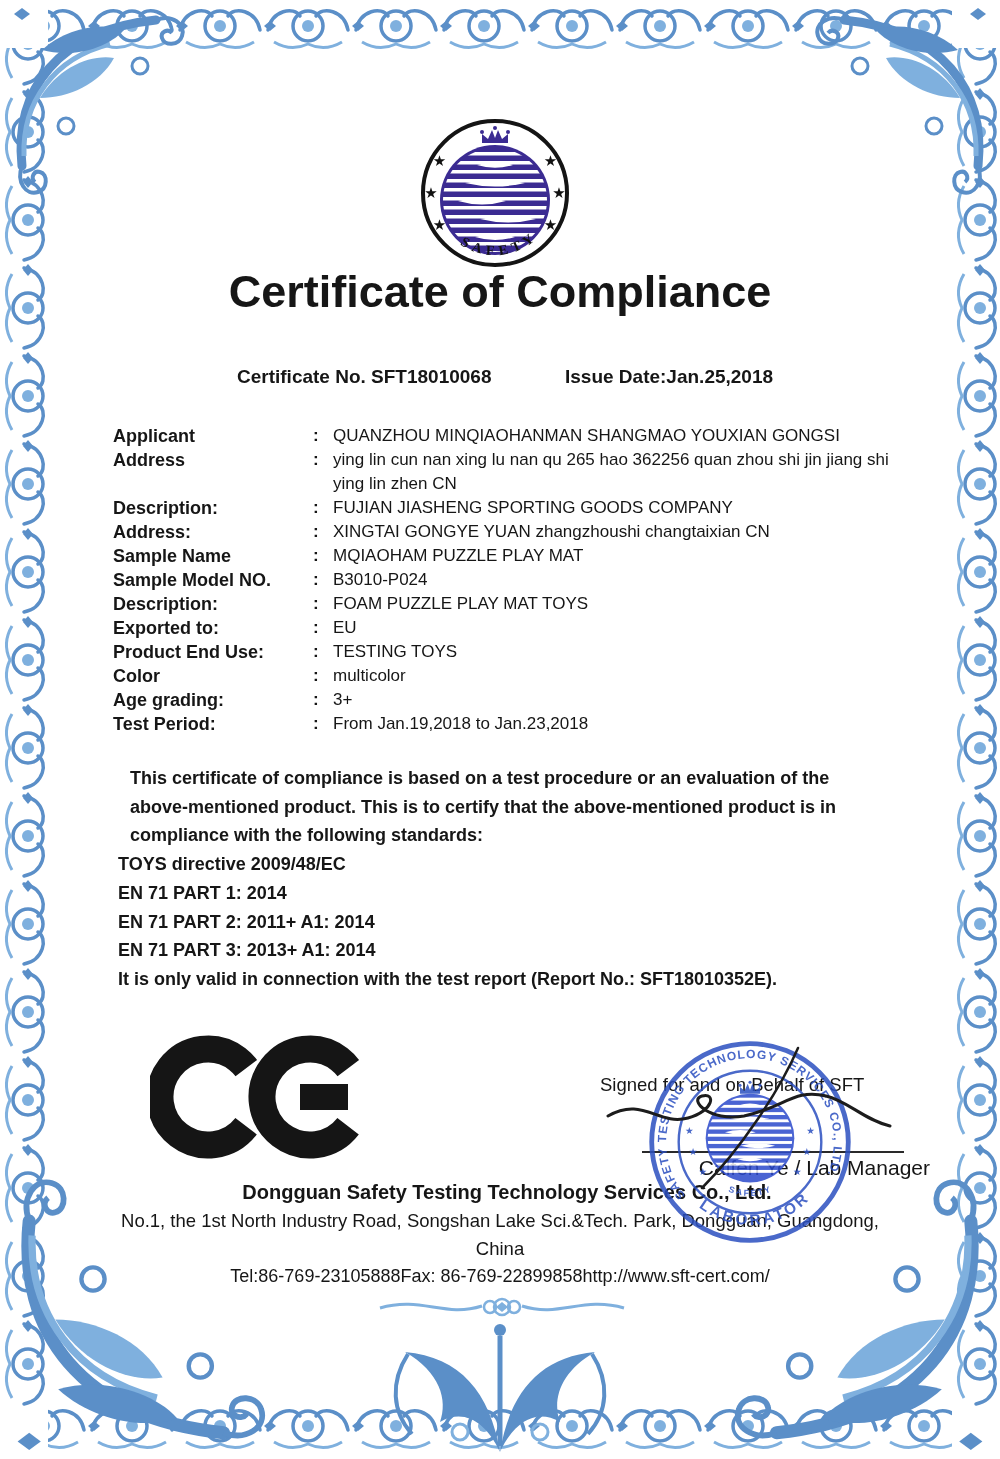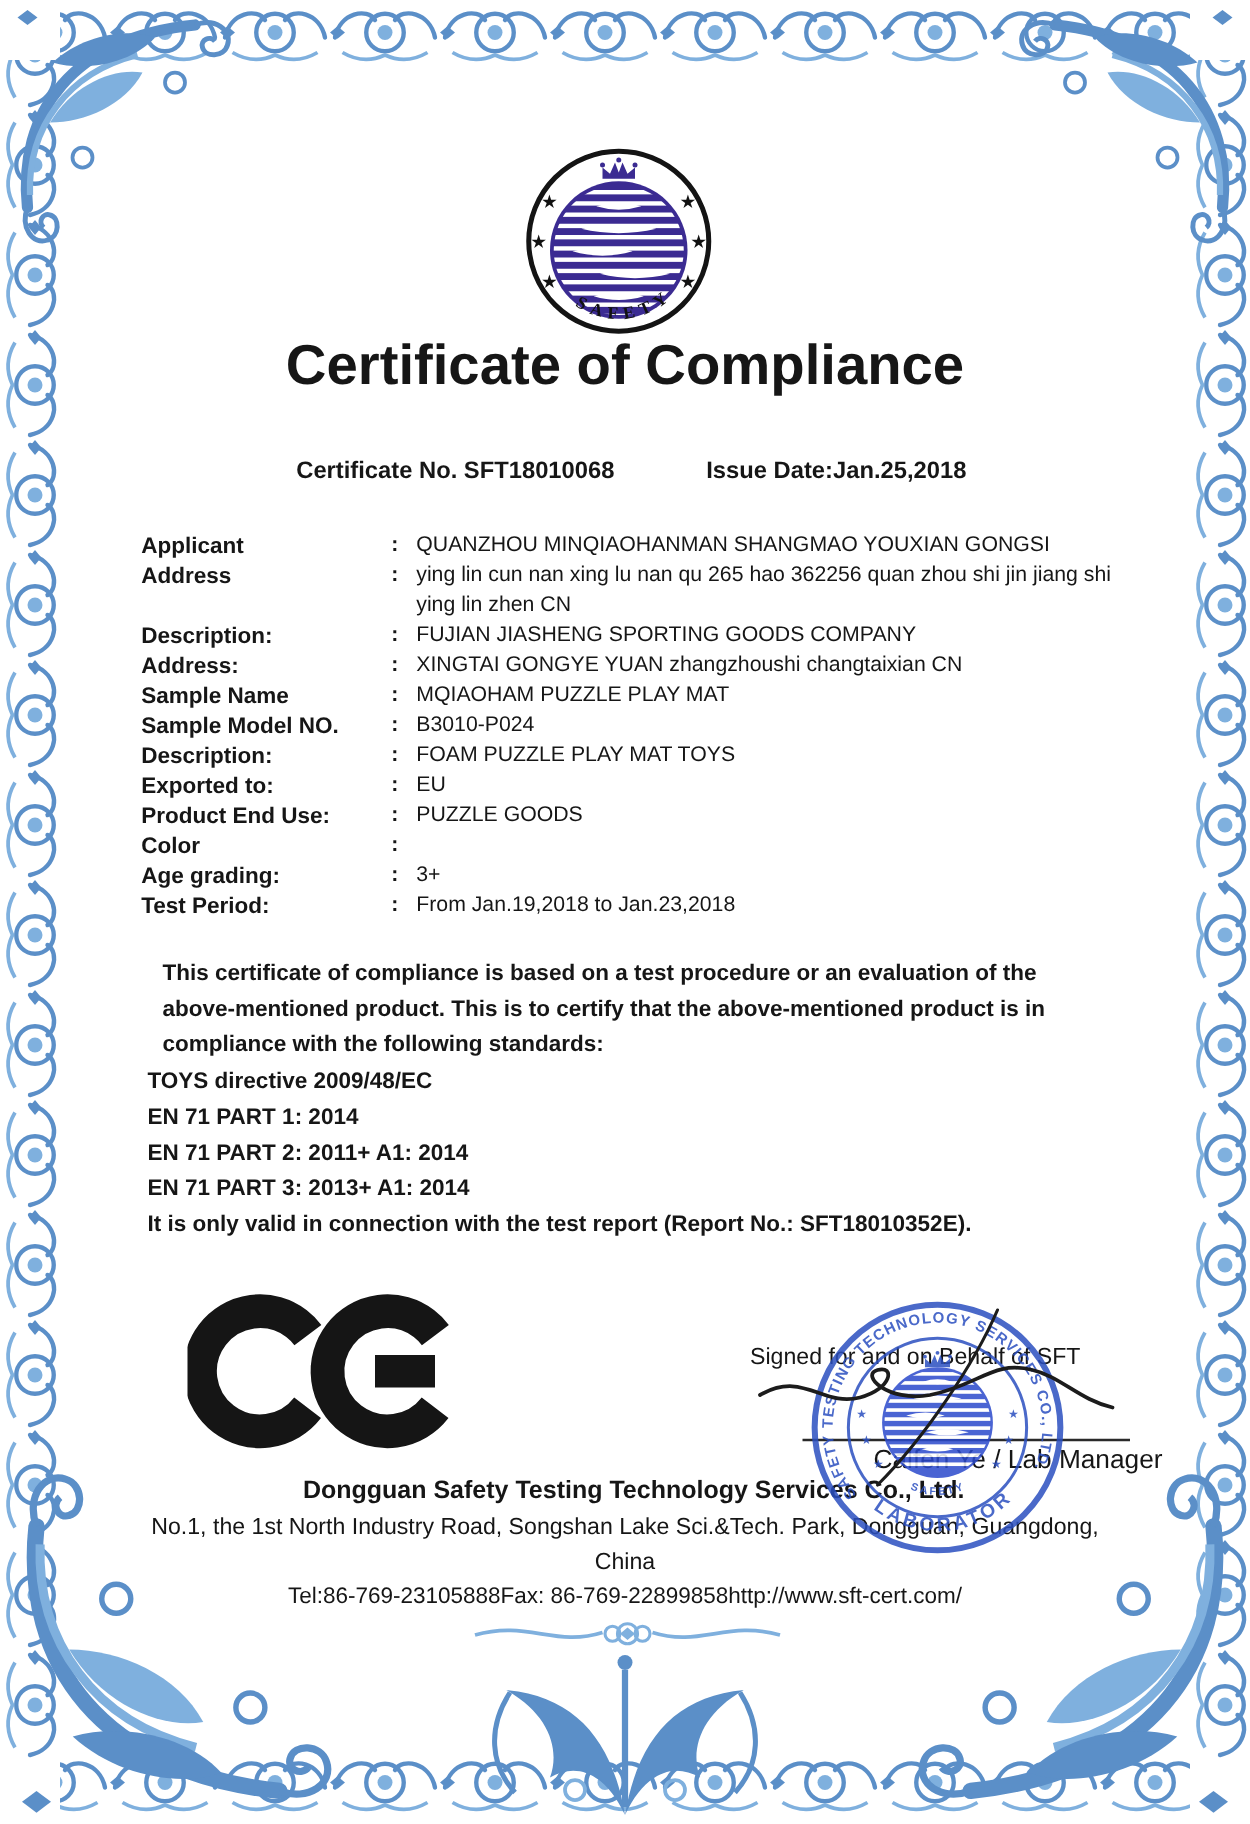--- a/index.html
+++ b/index.html
@@ -172,25 +172,26 @@
         <span class="fvalue">FOAM PUZZLE PLAY MAT TOYS</span>
       </div>
     <div class="frow">
         <span class="flabel">Exported to:</span>
         <span class="fcolon">:</span>
         <span class="fvalue">EU</span>
       </div>
     <div class="frow">
         <span class="flabel">Product End Use:</span>
         <span class="fcolon">:</span>
-        <span class="fvalue">PUZZLE GOODS</span>
+        <span class="fvalue">TESTING TOYS</span>
       </div>
     <div class="frow">
         <span class="flabel">Color</span>
         <span class="fcolon">:</span>
+        <span class="fvalue">multicolor</span>
       </div>
     <div class="frow">
         <span class="flabel">Age grading:</span>
         <span class="fcolon">:</span>
         <span class="fvalue">3+</span>
       </div>
     <div class="frow">
         <span class="flabel">Test Period:</span>
         <span class="fcolon">:</span>
         <span class="fvalue">From Jan.19,2018 to Jan.23,2018</span>

